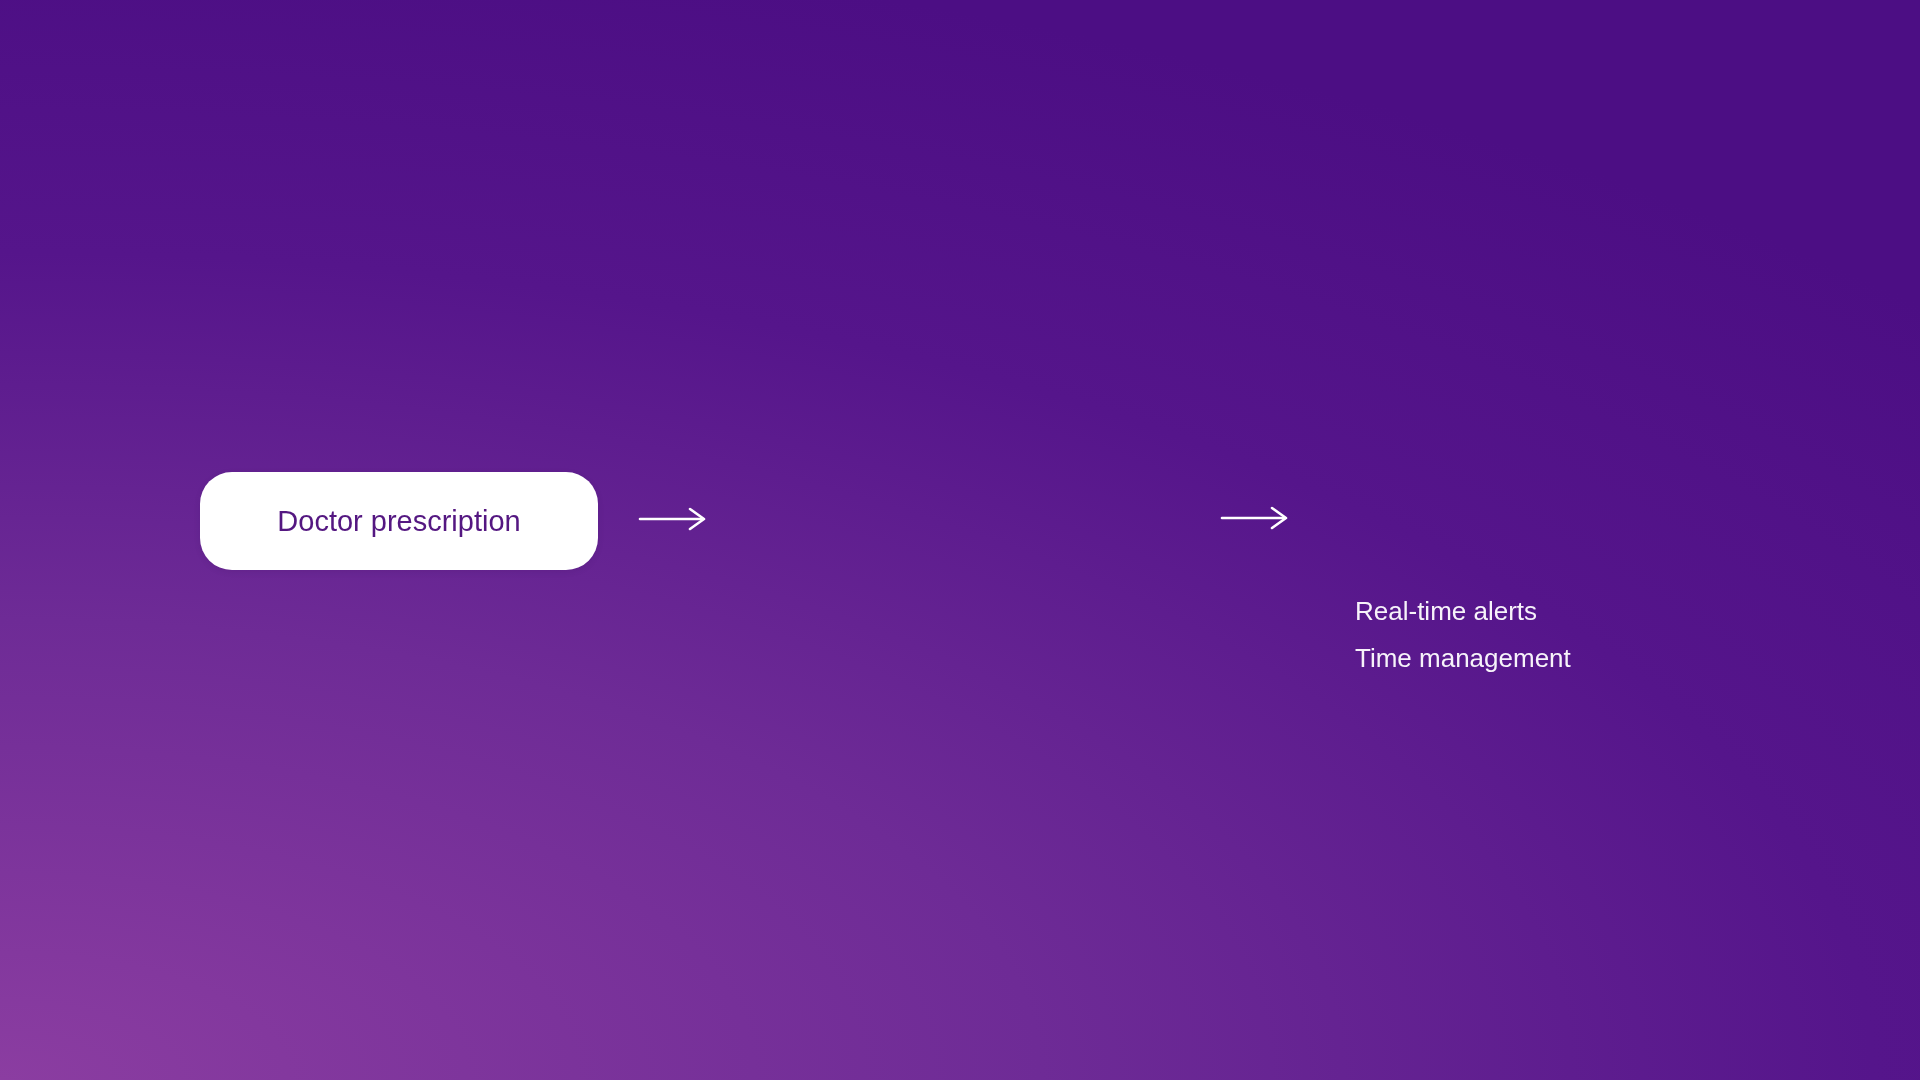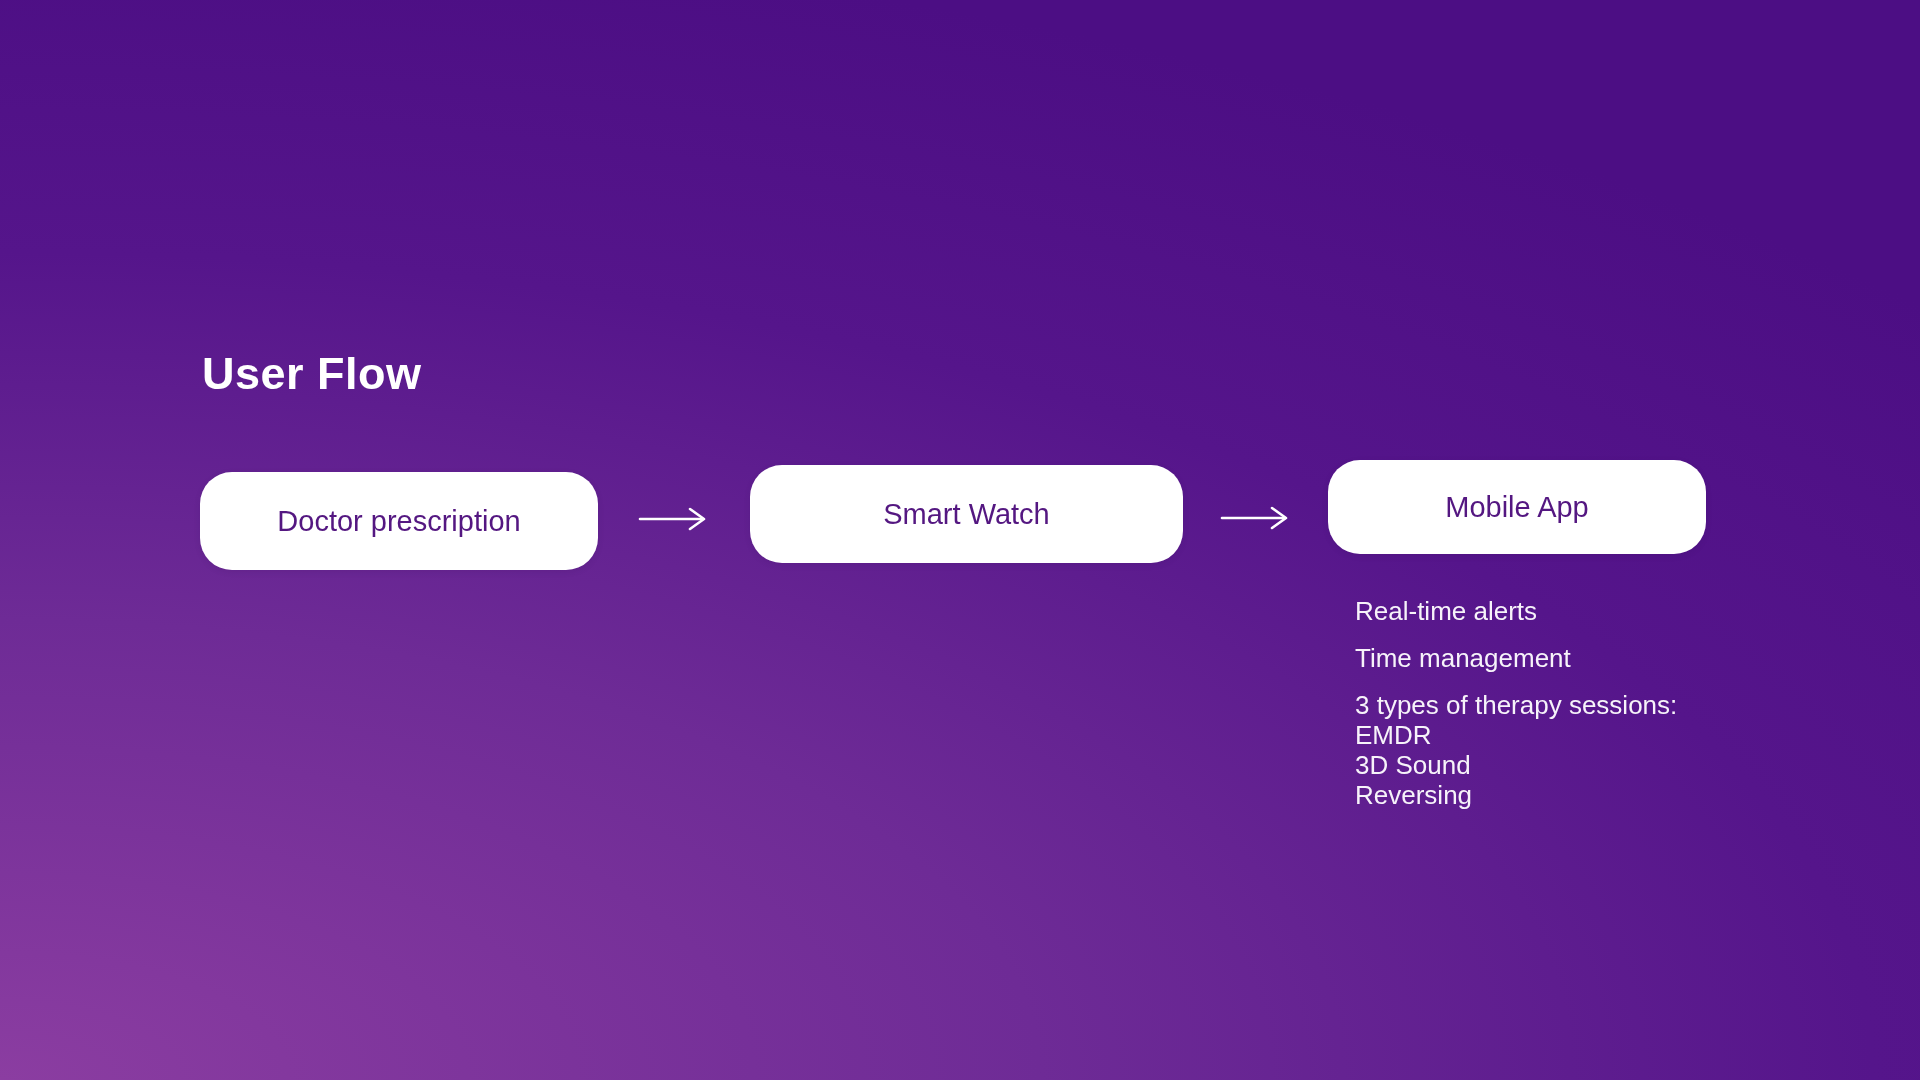--- a/index.html
+++ b/index.html
@@ -38,51 +38,40 @@
   .notes p {
     margin: 0 0 17px 0; font-size: 26px; line-height: 30px;
     white-space: pre-line; font-weight: 400;
   }
 </style>
 </head>
 <body>
 
 <div class="slide">
 
-  <h1 class="title">User Flow</h1>
 
   <div class="node node-1">
     <span>Doctor prescription</span>
   </div>
 
   <div class="arrow arrow-1">
     <svg viewBox="0 0 72 28" xmlns="http://www.w3.org/2000/svg" aria-hidden="true">
       <path d="M2 14 H64" fill="none" stroke="#ffffff" stroke-width="2.6" stroke-linecap="round"></path>
       <path d="M52 4 L66 14 L52 24" fill="none" stroke="#ffffff" stroke-width="2.6" stroke-linecap="round" stroke-linejoin="round"></path>
     </svg>
   </div>
 
-  <div class="node node-2">
-    <span>Smart Watch</span>
-  </div>
 
   <div class="arrow arrow-2">
     <svg viewBox="0 0 72 28" xmlns="http://www.w3.org/2000/svg" aria-hidden="true">
       <path d="M2 14 H64" fill="none" stroke="#ffffff" stroke-width="2.6" stroke-linecap="round"></path>
       <path d="M52 4 L66 14 L52 24" fill="none" stroke="#ffffff" stroke-width="2.6" stroke-linecap="round" stroke-linejoin="round"></path>
     </svg>
   </div>
 
-  <div class="node node-3">
-    <span>Mobile App</span>
-  </div>
 
 
   <div class="notes">
     <p>Real-time alerts</p>
     <p>Time management</p>
-    <p>3 types of therapy sessions:
-EMDR
-3D Sound
-Reversing</p>
   </div>
 
 </div>
 
 </body></html>

